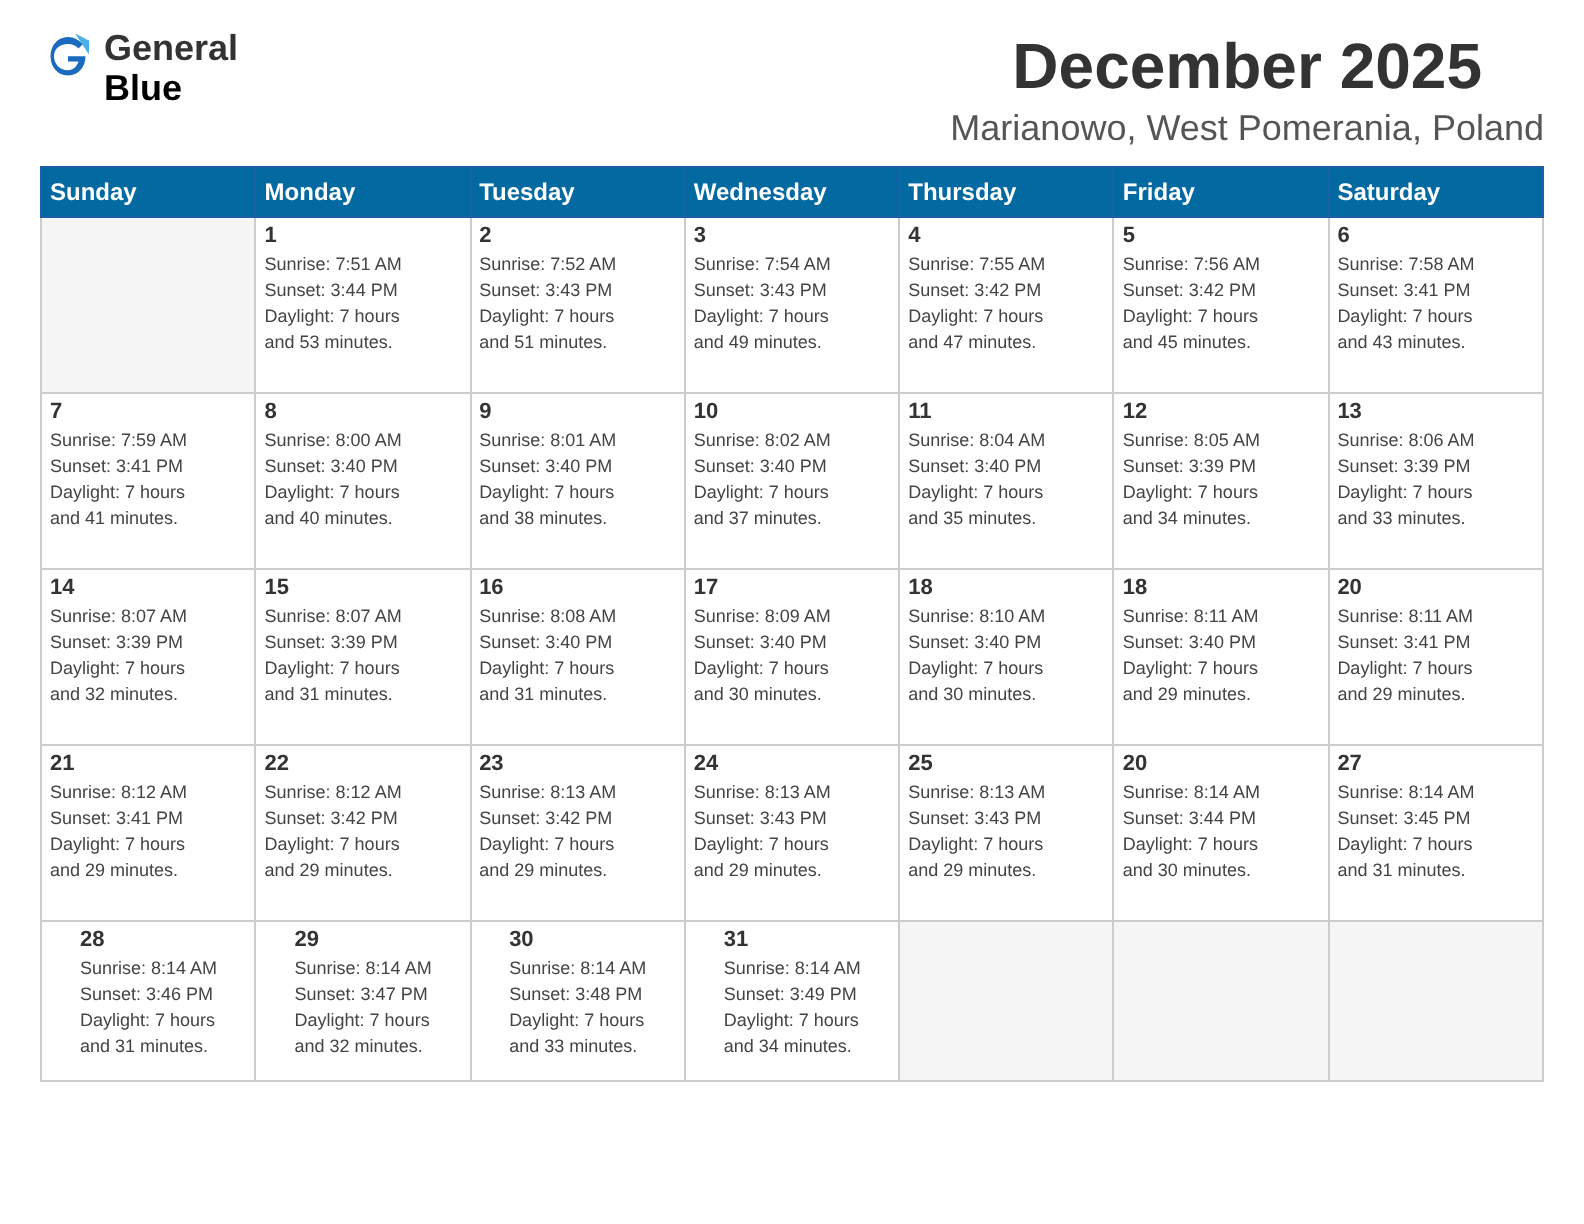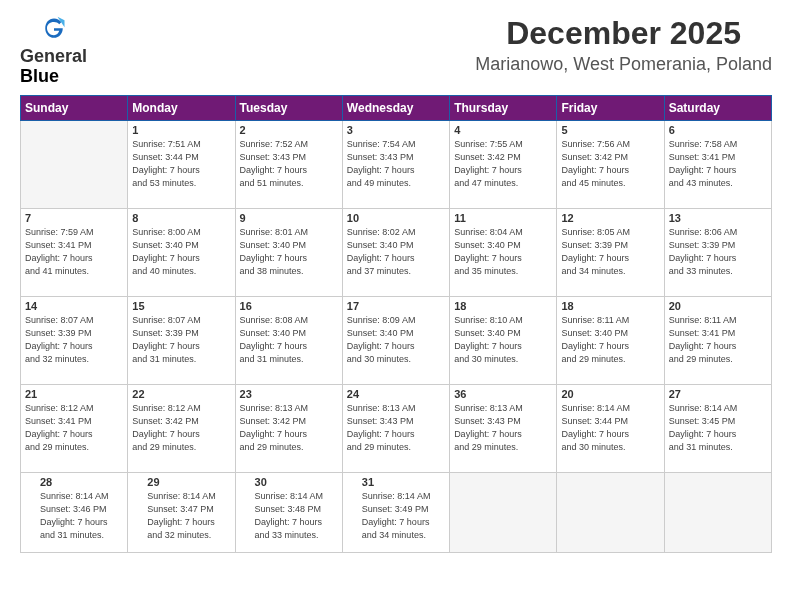--- a/index.html
+++ b/index.html
@@ -16,23 +16,22 @@
       padding: 15px 20px 10px 20px;
     }
     .header {
       display: flex;
       justify-content: space-between;
       align-items: flex-start;
       margin-bottom: 8px;
     }
     .logo {
       display: flex;
-      align-items: center;
+      align-items: flex-start;
       gap: 4px;
-      flex-direction: column;
     }
     .logo-text {
       font-size: 18px;
       font-weight: bold;
       line-height: 1.1;
     }
     .logo-general { color: #333; }
     .logo-blue { color: #000000; }
     .logo-icon {
       width: 28px;
@@ -50,21 +49,21 @@
       font-size: 18px;
       color: #555;
       margin-top: 2px;
     }
     .calendar {
       width: 100%;
       border-collapse: collapse;
       table-layout: fixed;
     }
     .calendar th {
-      background: #701a75;
+      background: #0369a1;
       color: #fff;
       font-size: 12px;
       font-weight: bold;
       padding: 5px 4px;
       text-align: left;
       border: 1px solid #1a5fa8;
     }
     .calendar td {
       border: 1px solid #ccc;
       vertical-align: top;
@@ -225,21 +224,21 @@
           </td>
           <td>
             <div class="day-num">23</div>
             <div class="day-info">Sunrise: 8:13 AM<br>Sunset: 3:42 PM<br>Daylight: 7 hours<br>and 29 minutes.</div>
           </td>
           <td>
             <div class="day-num">24</div>
             <div class="day-info">Sunrise: 8:13 AM<br>Sunset: 3:43 PM<br>Daylight: 7 hours<br>and 29 minutes.</div>
           </td>
           <td>
-            <div class="day-num">36</div>
+            <div class="day-num">25</div>
             <div class="day-info">Sunrise: 8:13 AM<br>Sunset: 3:43 PM<br>Daylight: 7 hours<br>and 29 minutes.</div>
           </td>
           <td>
             <div class="day-num">20</div>
             <div class="day-info">Sunrise: 8:14 AM<br>Sunset: 3:44 PM<br>Daylight: 7 hours<br>and 30 minutes.</div>
           </td>
           <td>
             <div class="day-num">27</div>
             <div class="day-info">Sunrise: 8:14 AM<br>Sunset: 3:45 PM<br>Daylight: 7 hours<br>and 31 minutes.</div>
           </td>

